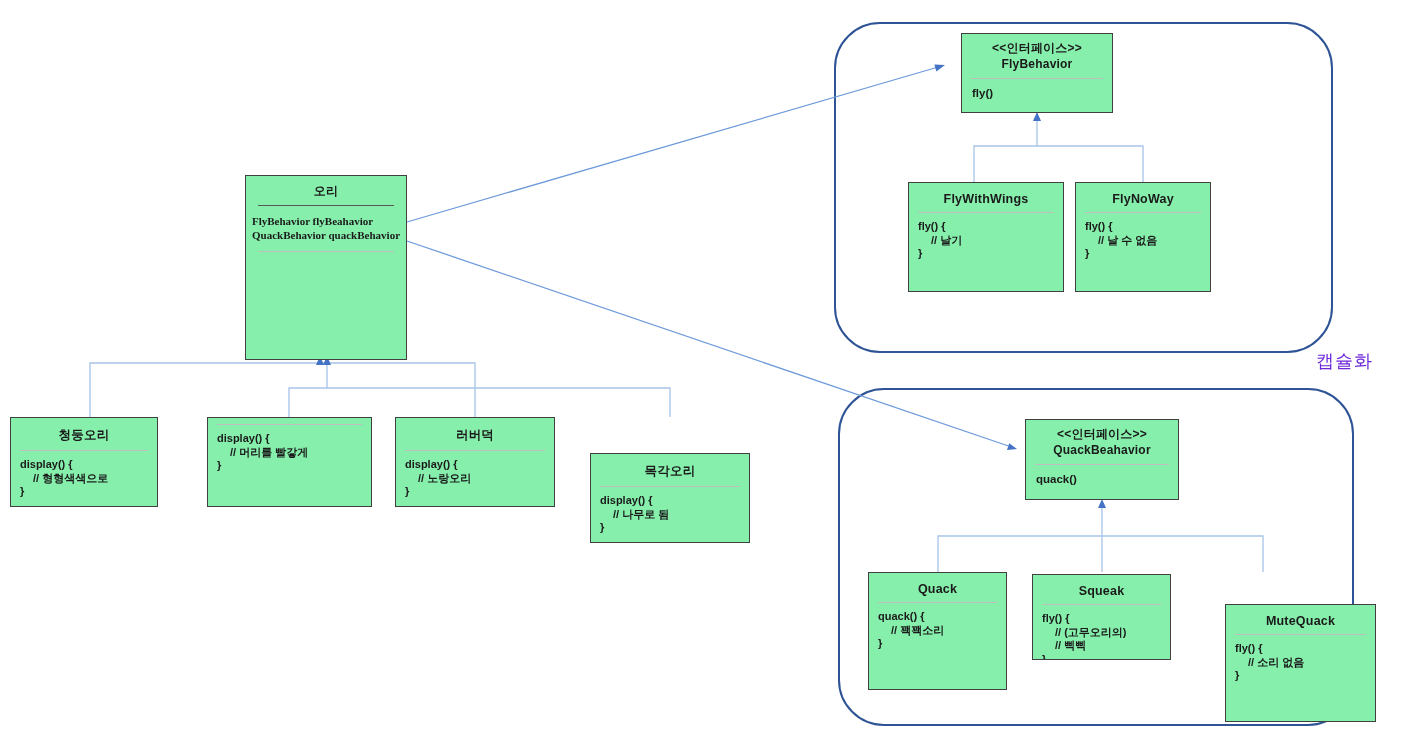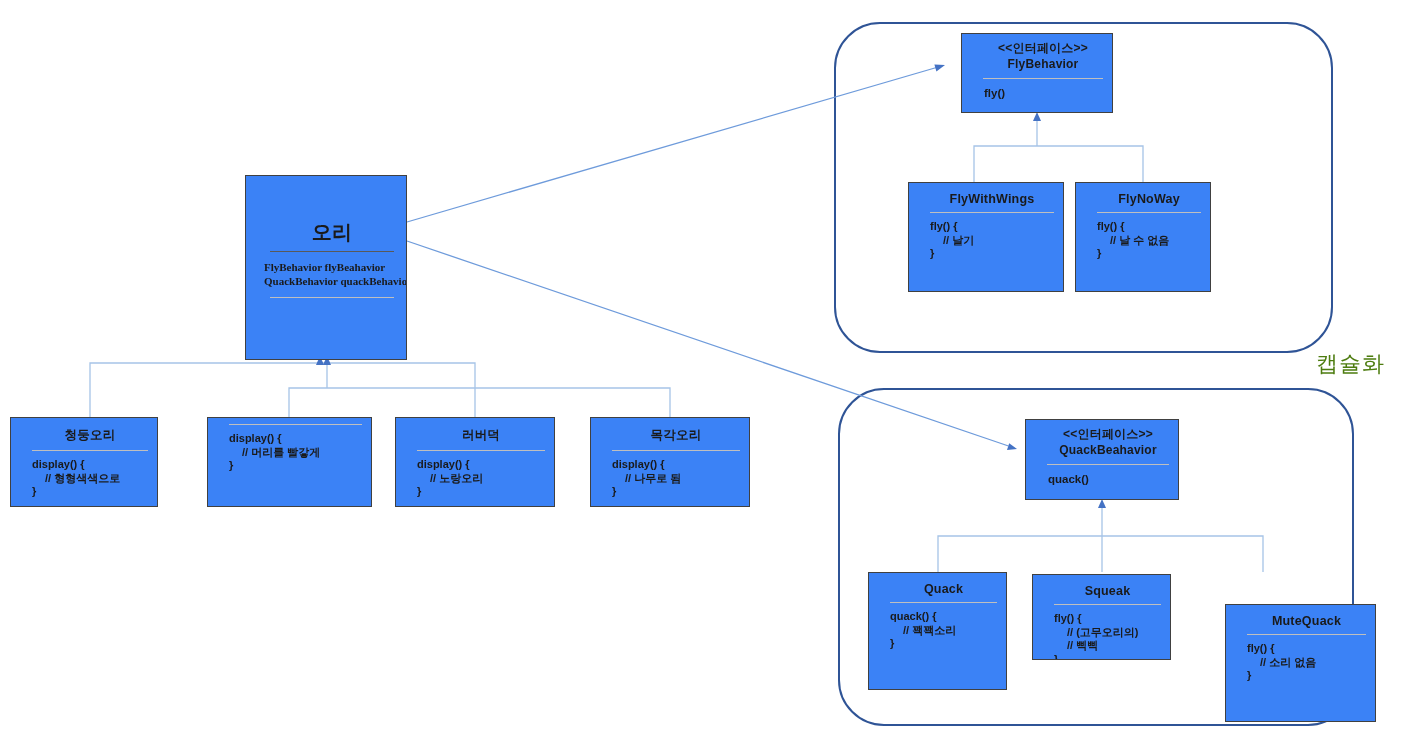--- a/index.html
+++ b/index.html
@@ -9,56 +9,56 @@
     color:#1a1a1a;overflow:hidden;
   }
   .group{
     position:absolute;border:2.5px solid #2F5496;border-radius:46px;
     background:transparent;box-sizing:border-box;
   }
   #fly-group{left:834px;top:22px;width:499px;height:331px;}
   #quack-group{left:838px;top:388px;width:516px;height:338px;}
   .wires{position:absolute;left:0;top:0;}
   .cbox{
-    position:absolute;background:#3b82f6;border:1.6px solid #404040;
-    box-sizing:border-box;overflow:hidden;padding-left:12px;
+    position:absolute;background:#86efac;border:1.6px solid #404040;
+    box-sizing:border-box;overflow:hidden;
   }
   .ctitle{text-align:center;font-weight:700;font-size:12.5px;padding-top:9px;letter-spacing:.2px;}
   .sep{border-top:1px solid #bfbfbf;margin:6px 9px 0 9px;height:0;}
   .sep.dark{border-top:1.4px solid #595959;}
   .code{font-size:11px;font-weight:600;line-height:13.6px;padding:7px 2px 0 9px;white-space:nowrap;}
   .code .ind{padding-left:13px;}
   
   #duck{left:245px;top:175px;width:162px;height:185px;}
-  #duck .ctitle{font-size:20px;padding-top:7px;margin-top:36px;}
+  #duck .ctitle{font-size:12px;padding-top:7px;}
   #duck .sep.dark{margin:5px 12px 0 12px;}
   #duck .sep.light{margin:9px 12px 0 12px;}
   #duck .fields{font-size:11px;font-weight:600;line-height:14px;padding:8px 0 0 6px;white-space:nowrap;font-family:Liberation Serif, serif;}
   #duck .methods{font-size:11px;font-weight:600;line-height:13.8px;padding:9px 0 0 14px;white-space:nowrap;}
   
   .sub{top:417px;height:90px;}
   #sub0{left:10px;width:148px;}
   #sub1{left:207px;width:165px;}
   #sub2{left:395px;width:160px;}
-  #sub3{left:590px;width:160px;}
+  #sub3{left:590px;width:160px;margin-top:36px;}
   
   .ibox .ctitle{font-size:12px;line-height:15.5px;padding-top:7px;}
   .ibox .method{font-size:11.5px;font-weight:600;padding:8px 0 0 10px;}
   #fly-if{left:961px;top:33px;width:152px;height:80px;}
   #quack-if{left:1025px;top:419px;width:154px;height:81px;}
   
   #fww{left:908px;top:182px;width:156px;height:110px;}
   #fnw{left:1075px;top:182px;width:136px;height:110px;}
   #q0{left:868px;top:572px;width:139px;height:118px;}
   #q1{left:1032px;top:574px;width:139px;height:86px;}
   #q2{left:1193px;top:604px;width:151px;height:118px;margin-left:32px;}
   
   #encap{
-    position:absolute;left:1316px;top:349px;font-size:22px;font-weight:500;
-    color:#4d7c0f;letter-spacing:1px;white-space:nowrap;
+    position:absolute;left:1316px;top:349px;font-size:18px;font-weight:500;
+    color:#6d28d9;letter-spacing:1px;white-space:nowrap;
   }
 </style>
 </head>
 <body>
 
 <div class="group" id="fly-group"></div>
 <div class="group" id="quack-group"></div>
 
 <svg class="wires" width="1414" height="732">
   <g>

